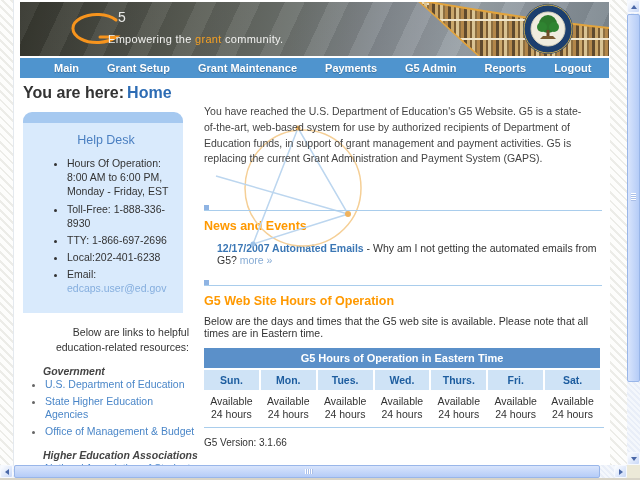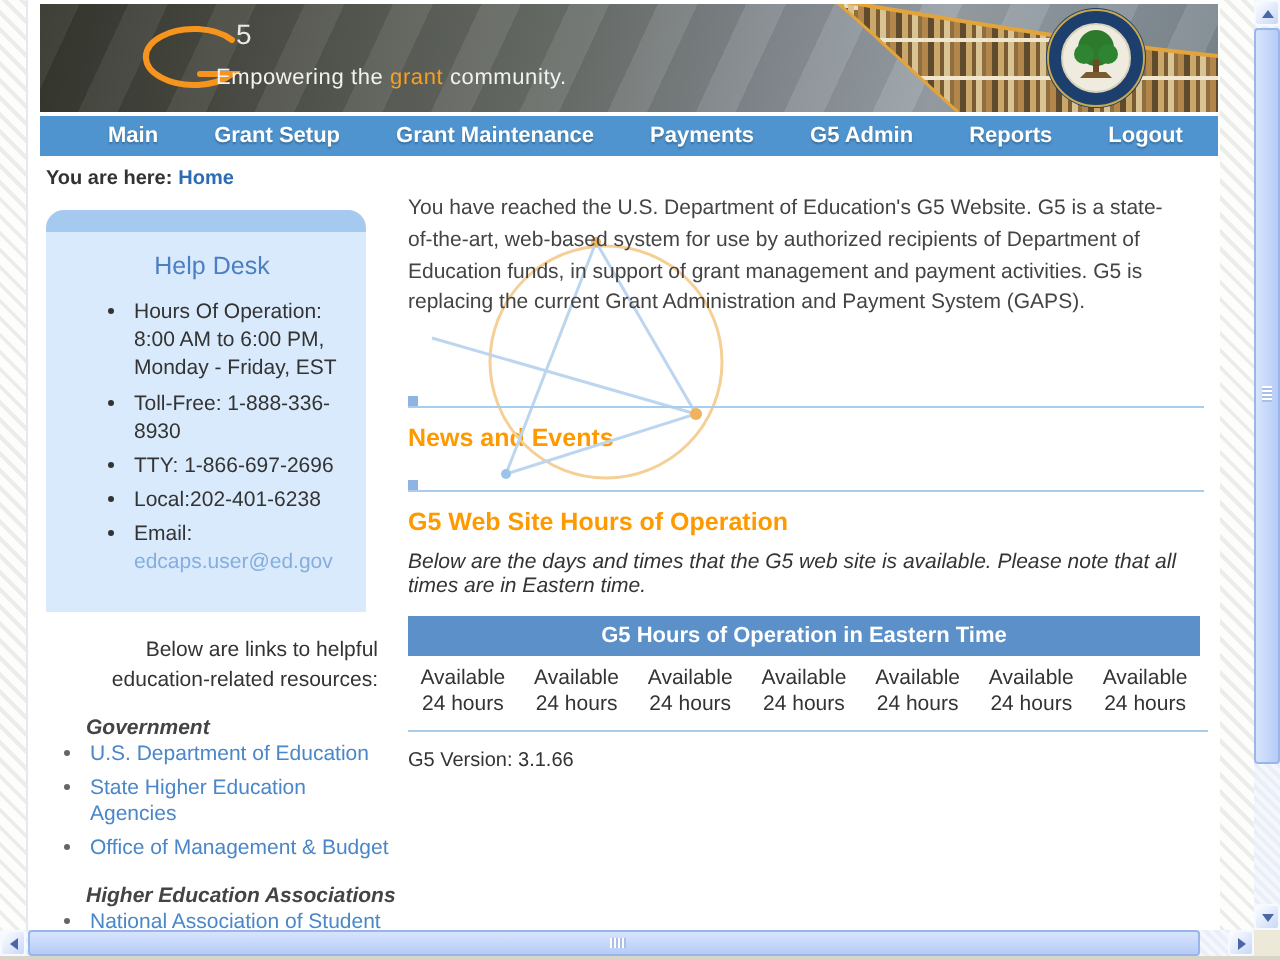--- a/index.html
+++ b/index.html
@@ -32,21 +32,21 @@
   
   .navbar{
     margin:2px 1px 0 6px;height:20px;background:#4f94ce;
     display:flex;align-items:center;padding-left:20px;z-index:4;position:relative;
   }
   .nav-item{
     color:#ffffff;font-size:11px;font-weight:bold;padding:0 14px;cursor:pointer;
     text-shadow:0 1px 1px rgba(0,0,0,0.25);
   }
   
-  .breadcrumb{margin:6px 0 0 9px;font-size:10px;font-weight:bold;color:#333;}
+  .breadcrumb{margin:6px 0 0 9px;font-size:16px;font-weight:bold;color:#333;}
   .breadcrumb a{color:#2d6cb4;text-decoration:none;margin-left:3px;cursor:pointer;}
   
   .cols{display:flex;margin-top:2px;}
   .sidebar{width:184px;flex:none;padding-left:9px;box-sizing:border-box;}
   .main{flex:1;padding:0 6px 0 6px;position:relative;}
   
   .hd-box{width:160px;margin-top:8px;}
   .hd-tab{height:11px;background:#a6c9f0;border-radius:9px 9px 0 0;}
   .hd-body{background:#d9eafc;padding:10px 4px 14px 8px;}
   .hd-title{color:#4a7fc1;font-size:12.5px;margin:0 0 9px 2px;text-align:center;}
@@ -65,21 +65,21 @@
   
   .h-orange{font-size:12.5px;font-weight:bold;color:#ff9900;margin:8px 0 7px;}
   .welcome-body{font-size:10.5px;color:#444;line-height:1.5;width:378px;margin:0;position:relative;z-index:1;}
   .watermark{position:absolute;left:0;top:12px;z-index:0;}
   .divider{position:relative;height:6px;margin:14px 0 2px;}
   .divider .sq{position:absolute;left:0;top:0;width:5px;height:5px;background:#8fb4e3;}
   .divider .ln{position:absolute;left:0;right:2px;top:5px;border-top:1px solid #a9cdec;}
   .news-item{margin:9px 0 8px 13px;font-size:10.5px;color:#333;}
   .news-item .date{color:#3b77b5;font-weight:bold;text-decoration:none;cursor:pointer;}
   .more-link{color:#86abd4;text-decoration:none;cursor:pointer;}
-  .hours-intro{font-size:10.5px;color:#333;margin:0 0 7px;font-style:italic;}
+  .hours-intro{font-size:10.5px;color:#333;margin:0 0 7px;}
   .hours-table{width:100%;border-spacing:2px;border-collapse:separate;margin-left:-2px;}
   .hours-table .cap{background:#5b90c9;color:#fff;font-size:11px;font-weight:bold;padding:4px 0;}
   .hours-table .day{background:#cfe3f6;color:#1d5d9f;font-size:10.5px;font-weight:bold;text-align:center;padding:4px 0;width:14.28%;}
   .hours-table .val{background:#fff;color:#333;font-size:10.5px;text-align:center;padding:3px 2px;line-height:1.25;}
   .table-underline{border-top:1px solid #a9cdec;margin:1px 0 0;}
   .version{font-size:10px;color:#333;margin:9px 0 0;}
   
   .vsb{position:absolute;right:0;top:0;width:13px;height:465px;
     background:repeating-linear-gradient(45deg,#f4f7fc 0 2px,#e9eef8 2px 4px);}
   .hsb{position:absolute;left:0;bottom:2px;height:13px;width:627px;
@@ -206,35 +206,49 @@
       </svg>
 
       <p class="welcome-body">You have reached the U.S. Department of Education's G5 Website. G5 is a state-of-the-art, web-based system for use by authorized recipients of Department of Education funds, in support of grant management and payment activities. G5 is replacing the current Grant Administration and Payment System (GAPS).</p>
 
       <div class="divider" style="margin-top:38px;">
           <span class="sq"></span>
           <span class="ln"></span>
         </div>
 
       <div class="h-orange">News and Events</div>
+      <div class="news-item">
+        <a class="date">12/17/2007 Automated Emails</a>
+        <span>- Why am I not getting the automated emails from G5?</span>
+        <a class="more-link">more »</a>
+      </div>
 
       <div class="divider">
           <span class="sq"></span>
           <span class="ln"></span>
         </div>
 
       <div class="h-orange">G5 Web Site Hours of Operation</div>
       <div class="hours-intro">Below are the days and times that the G5 web site is available. Please note that all times are in Eastern time.</div>
 
       <table class="hours-table">
         <tbody>
             <tr>
               <th class="cap" colspan="7">G5 Hours of Operation in Eastern Time</th>
             </tr>
         <tr>
+          <th class="day">Sun.</th>
+          <th class="day">Mon.</th>
+          <th class="day">Tues.</th>
+          <th class="day">Wed.</th>
+          <th class="day">Thurs.</th>
+          <th class="day">Fri.</th>
+          <th class="day">Sat.</th>
+        </tr>
+        <tr>
           <td class="val">Available 24 hours</td>
           <td class="val">Available 24 hours</td>
           <td class="val">Available 24 hours</td>
           <td class="val">Available 24 hours</td>
           <td class="val">Available 24 hours</td>
           <td class="val">Available 24 hours</td>
           <td class="val">Available 24 hours</td>
         </tr>
       </tbody>
         </table>

